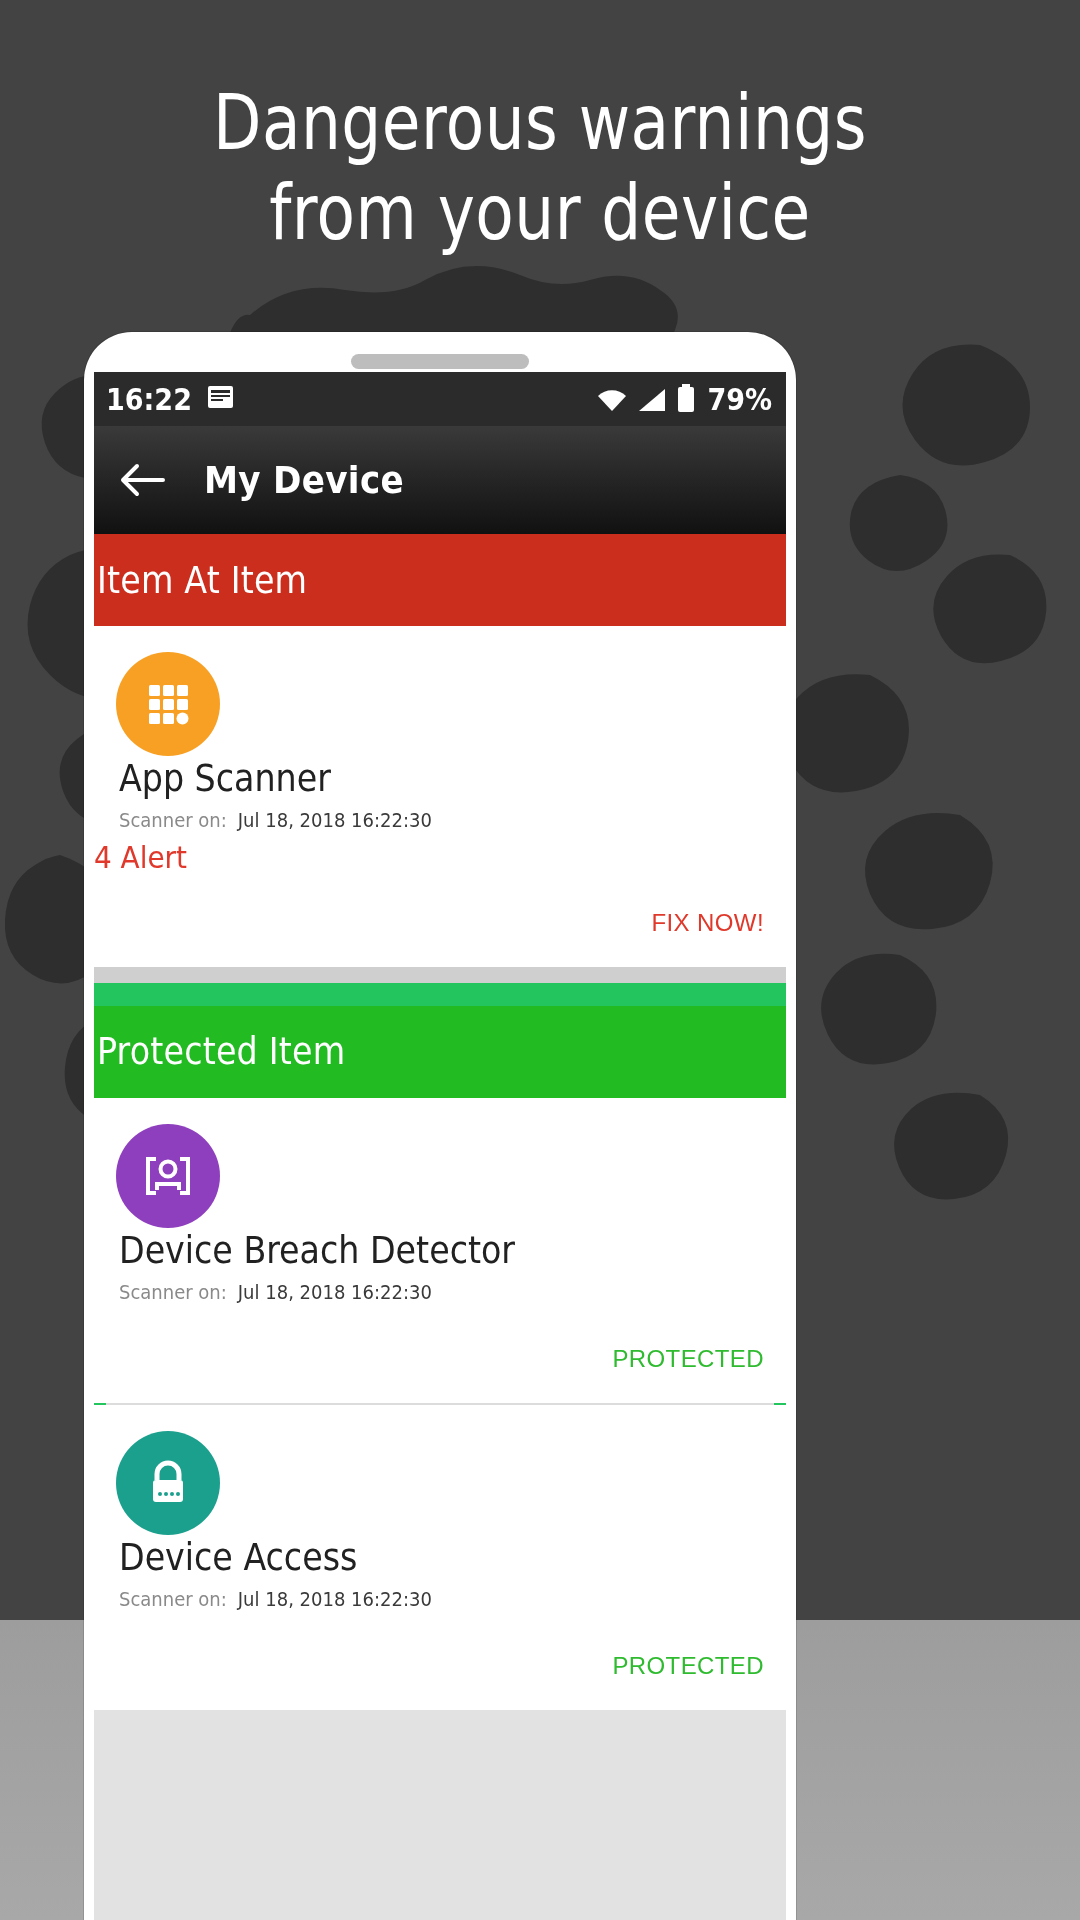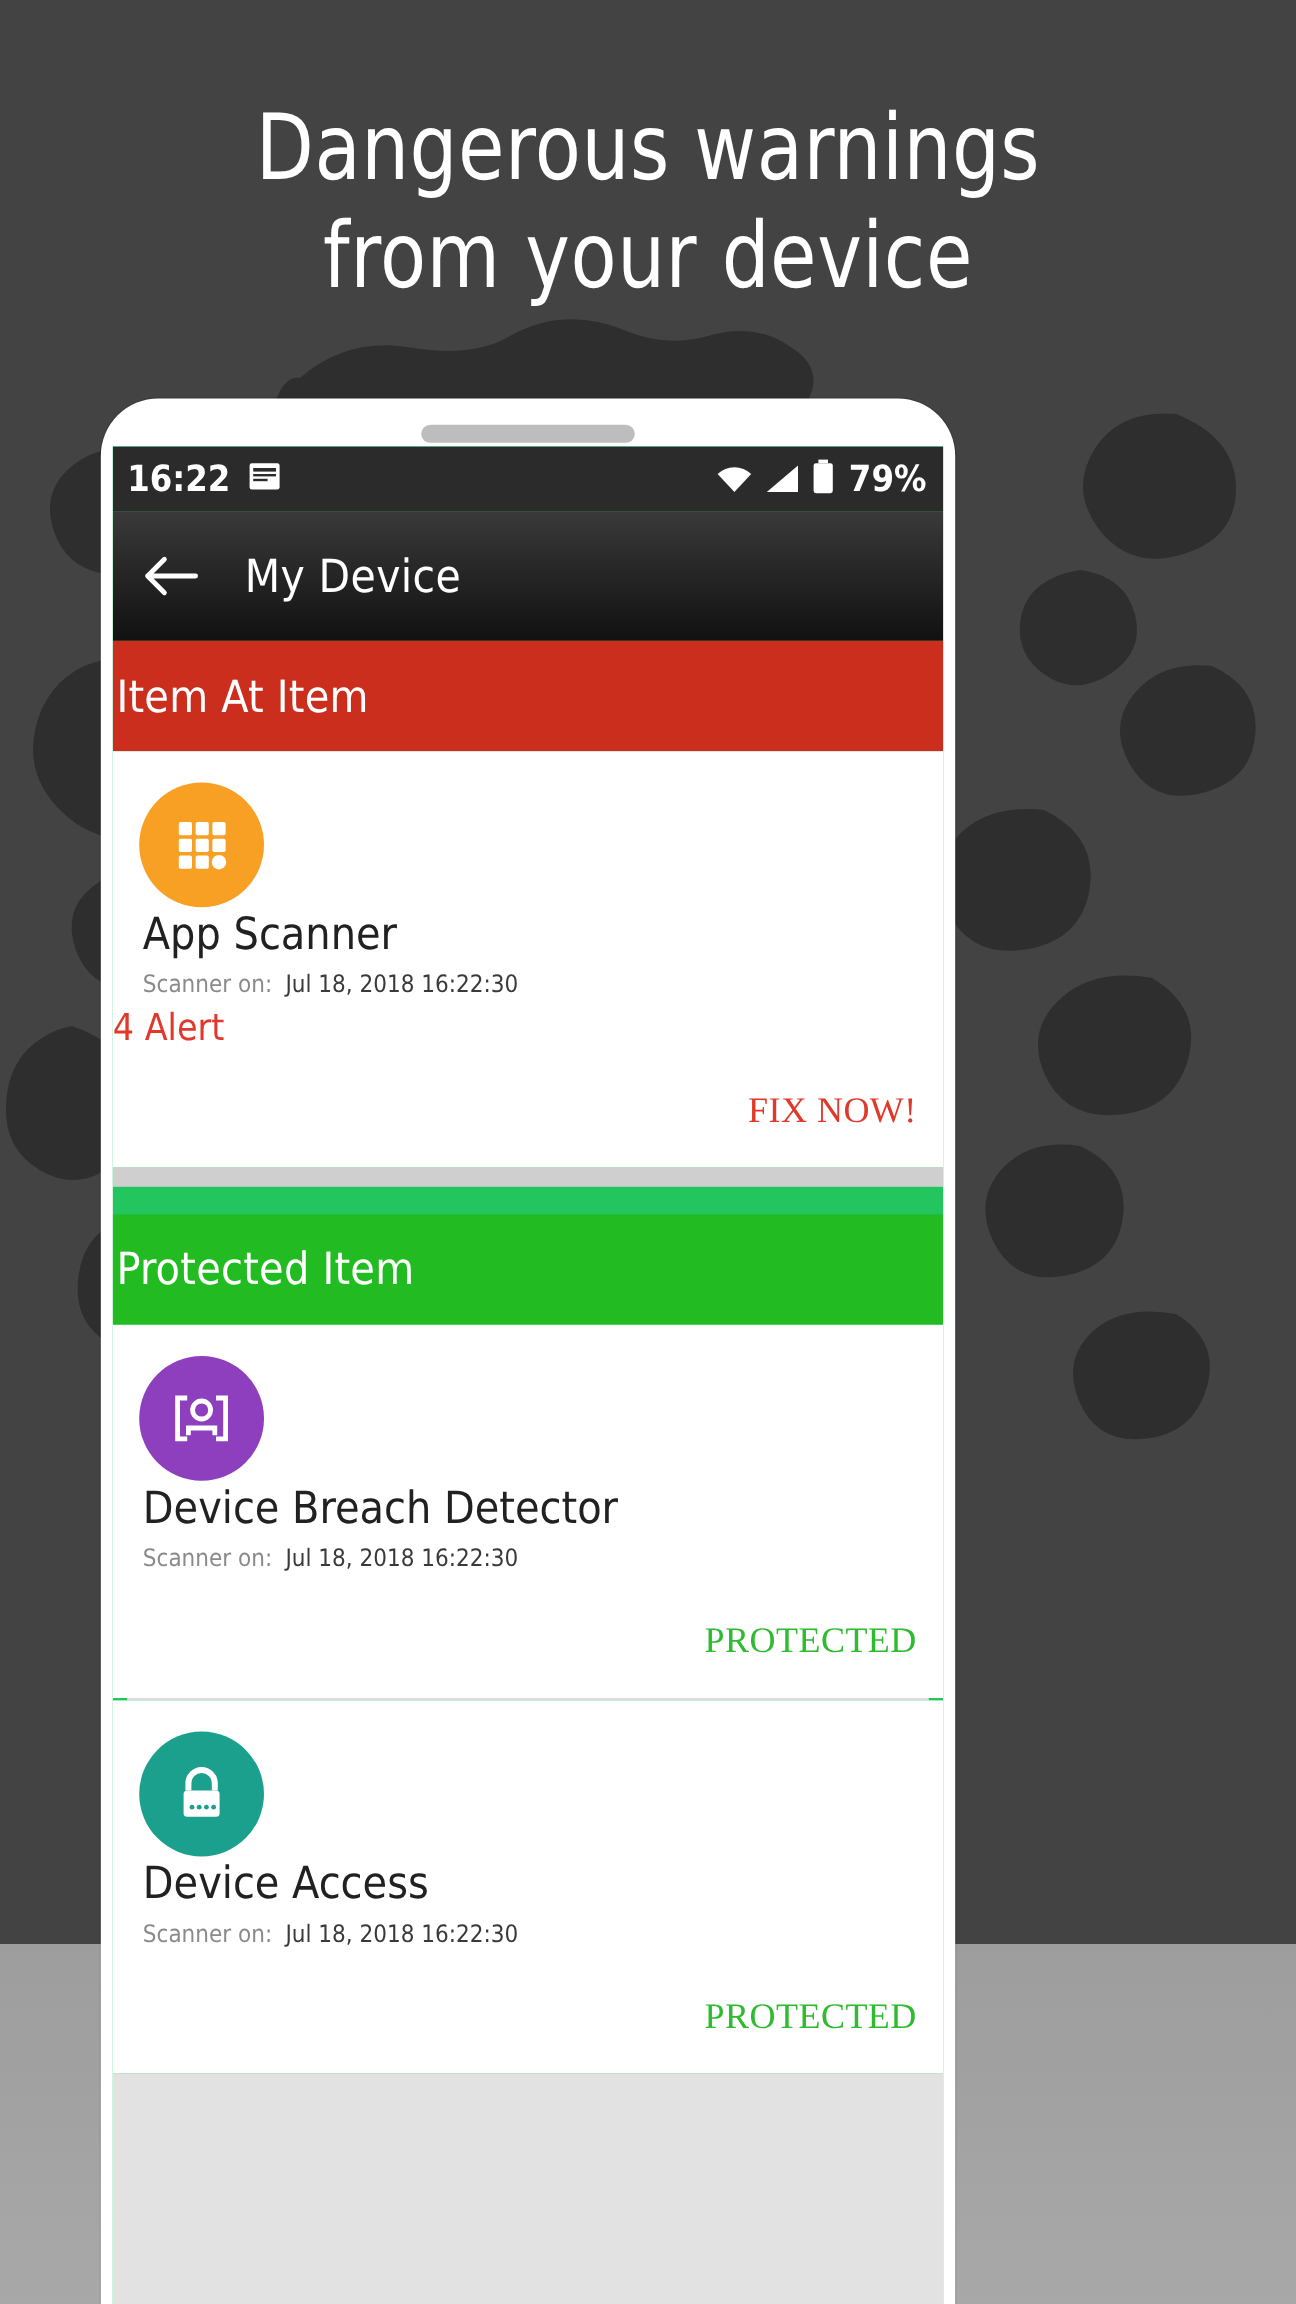--- a/index.html
+++ b/index.html
@@ -69,21 +69,21 @@
   }
 
   
   #actionbar {
     height:108px;
     background:linear-gradient(180deg,#3a3a3a 0%, #272727 45%, #111111 100%);
     display:flex; align-items:center; padding:0 22px;
   }
   #back-arrow { width:52px; height:52px; display:flex; align-items:center; justify-content:center; }
   #ab-title {
-    color:#ffffff; font-size:38px; font-weight:400; margin-left:36px;
+    color:#ffffff; font-size:38px; font-weight:700; margin-left:36px;
     font-family:"DejaVu Sans Condensed","Liberation Sans",sans-serif;
     letter-spacing:0.3px;
   }
 
   
   .section-head {
     height:92px; display:flex; align-items:center; padding-left:3px;
     color:#ffffff; font-size:37px; font-weight:400;
     font-family:"DejaVu Sans Condensed","Liberation Sans",sans-serif;
     letter-spacing:0.2px;
@@ -116,22 +116,22 @@
   .row-sub .val { color:#3a3a3a; margin-left:11px; }
   .row-right {
     padding-right:22px; padding-top:8px;
     font-size:31px;
     font-family:"DejaVu Sans Condensed","Liberation Sans",sans-serif;
   }
   .alert-count { color:#e0392b;margin-top:37px; }
 
   .card-action {
     display:flex; justify-content:flex-end; padding:34px 22px 30px 0;
-    font-size:30px; letter-spacing:0.4px;
-    font-family:Liberation Serif, serif;
+    font-size:24px; letter-spacing:0.4px;
+    font-family:Liberation Sans, sans-serif;
   }
   .act-fix { color:#e0392b; font-weight:400; }
   .act-protected { color:#2fbb2f; font-weight:400; }
   .divider { height:2px; background:#dcdcdc; margin:0 12px; }
   #bottom-filler { background:#e2e2e2; height:260px; }
 </style>
 </head>
 <body>
 
 <div id="backdrop">

